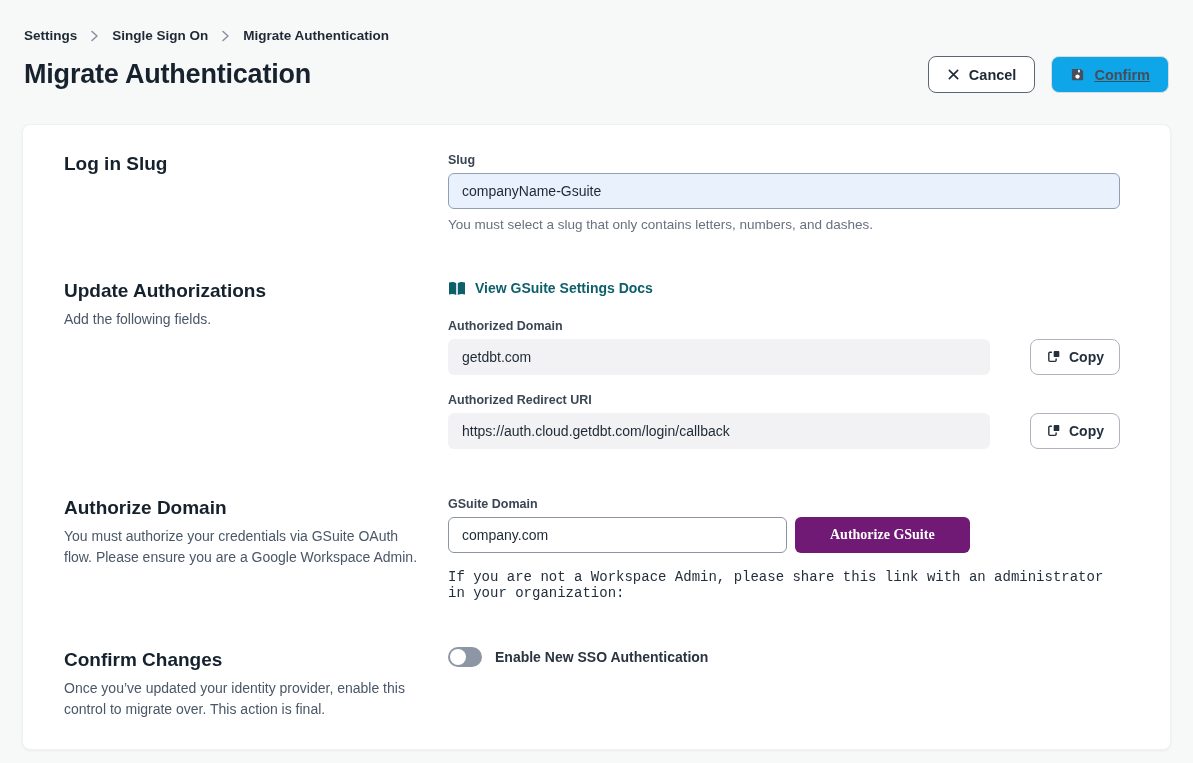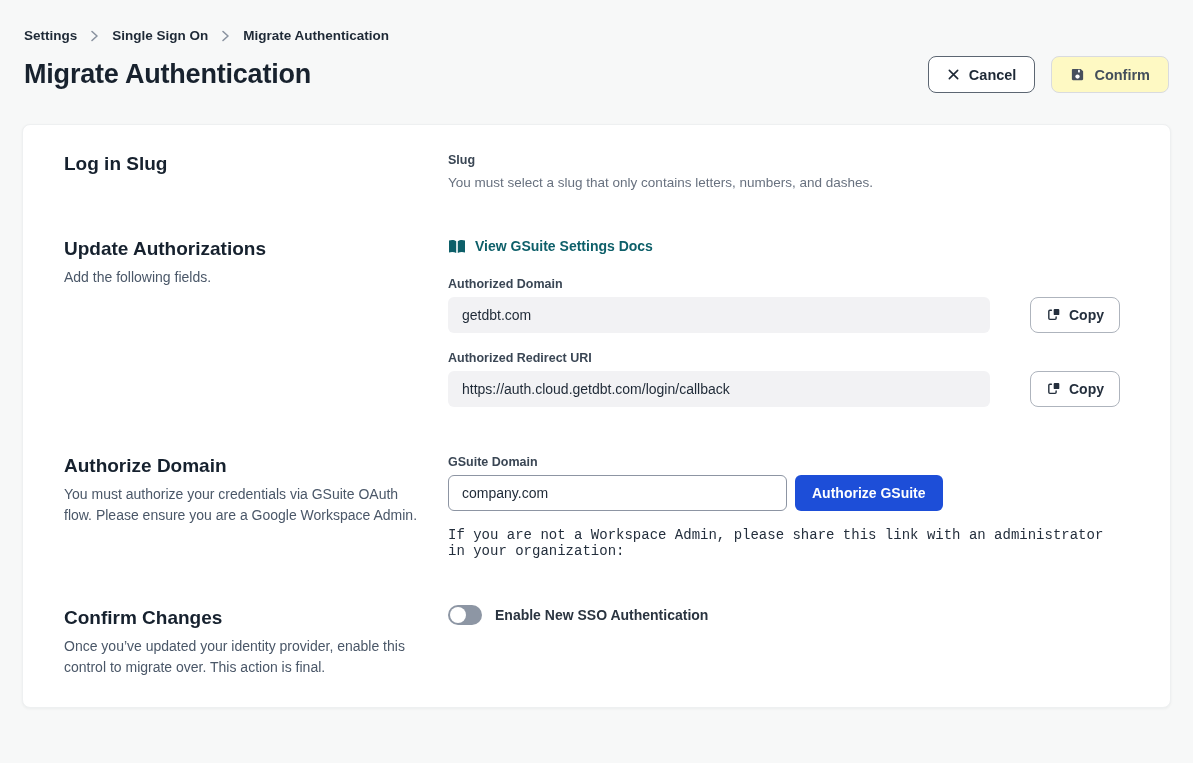--- a/index.html
+++ b/index.html
@@ -17,21 +17,21 @@
   .crumb-sep { color: #8a93a0; display: flex; align-items: center; }
   .page-head { display: flex; justify-content: space-between; align-items: center; margin-top: 13px; }
   .page-title { font-size: 27px; font-weight: 700; margin: 0; letter-spacing: -0.2px; color: #18222e; }
   .head-actions { display: flex; gap: 16px; }
   .btn {
     display: inline-flex; align-items: center; gap: 9px;
     height: 37px; padding: 0 18px; border-radius: 8px;
     font-family: inherit; font-size: 14.5px; font-weight: 600; cursor: pointer;
   }
   .btn-cancel { background: #ffffff; border: 1px solid #5c6672; color: #1e2936; }
-  .btn-confirm { background: #fef9c3; border: 1px solid #d9dbdf; color: #434e5b; }
+  .btn-confirm { background: #0ea5e9; border: 1px solid #d9dbdf; color: #434e5b; text-decoration: underline; }
   .card {
     margin: 31px 22px 0 22px;
     background: #ffffff;
     border: 1px solid #eef0f1;
     border-radius: 8px;
     box-shadow: 0 1px 3px rgba(25,35,45,0.05);
     padding: 28px 50px 28px 41px;
   }
   .row { display: grid; grid-template-columns: 384px 1fr; margin-bottom: 48px; }
   .row:last-child { margin-bottom: 0; }
@@ -59,23 +59,23 @@
   }
   .copy-btn {
     display: inline-flex; align-items: center; gap: 8px;
     height: 36px; padding: 0 15px; border-radius: 8px;
     background: #ffffff; border: 1px solid #aeb4bd;
     font-family: inherit; font-size: 14px; font-weight: 600; color: #242f3d; cursor: pointer; margin-left: 20px;
   }
   .stack-gap { margin-top: 18px; }
   .authorize-row { display: flex; gap: 8px; align-items: center; }
   .btn-teal {
-    height: 36px; padding: 0 17px; border: none; border-radius: 6px;
-    background: #1d4ed8; color: #ffffff;
-    font-family: Liberation Sans, sans-serif; font-size: 14px; font-weight: 700; cursor: pointer;
+    height: 36px; padding: 0 35px; border: none; border-radius: 6px;
+    background: #701a75; color: #ffffff;
+    font-family: Liberation Serif, serif; font-size: 14px; font-weight: 700; cursor: pointer;
   }
   .admin-note { font-size: 14px; color: #242f3d; margin: 16px 0 0 0; font-family: Liberation Mono, monospace; }
   .share-link-row { margin-top: 7px; }
   .toggle-row { display: flex; align-items: center; gap: 13px; margin-top: -2px; }
   .toggle {
     width: 34px; height: 20px; border-radius: 10px;
     background: #8d96a4; position: relative; cursor: pointer; flex: none;
   }
   .toggle-knob {
     position: absolute; left: 2px; top: 2px;
@@ -130,20 +130,21 @@
 </div>
 
 <div class="card">
 
   <section class="row">
     <div>
       <h2 class="sec-title">Log in Slug</h2>
     </div>
     <div>
       <div class="field-label">Slug</div>
+      <input class="text-input slug-input" type="text" value="companyName-Gsuite" style="">
       <p class="helper">You must select a slug that only contains letters, numbers, and dashes.</p>
     </div>
   </section>
 
   <section class="row">
     <div>
       <h2 class="sec-title">Update Authorizations</h2>
       <p class="sec-sub">Add the following fields.</p>
     </div>
     <div>

